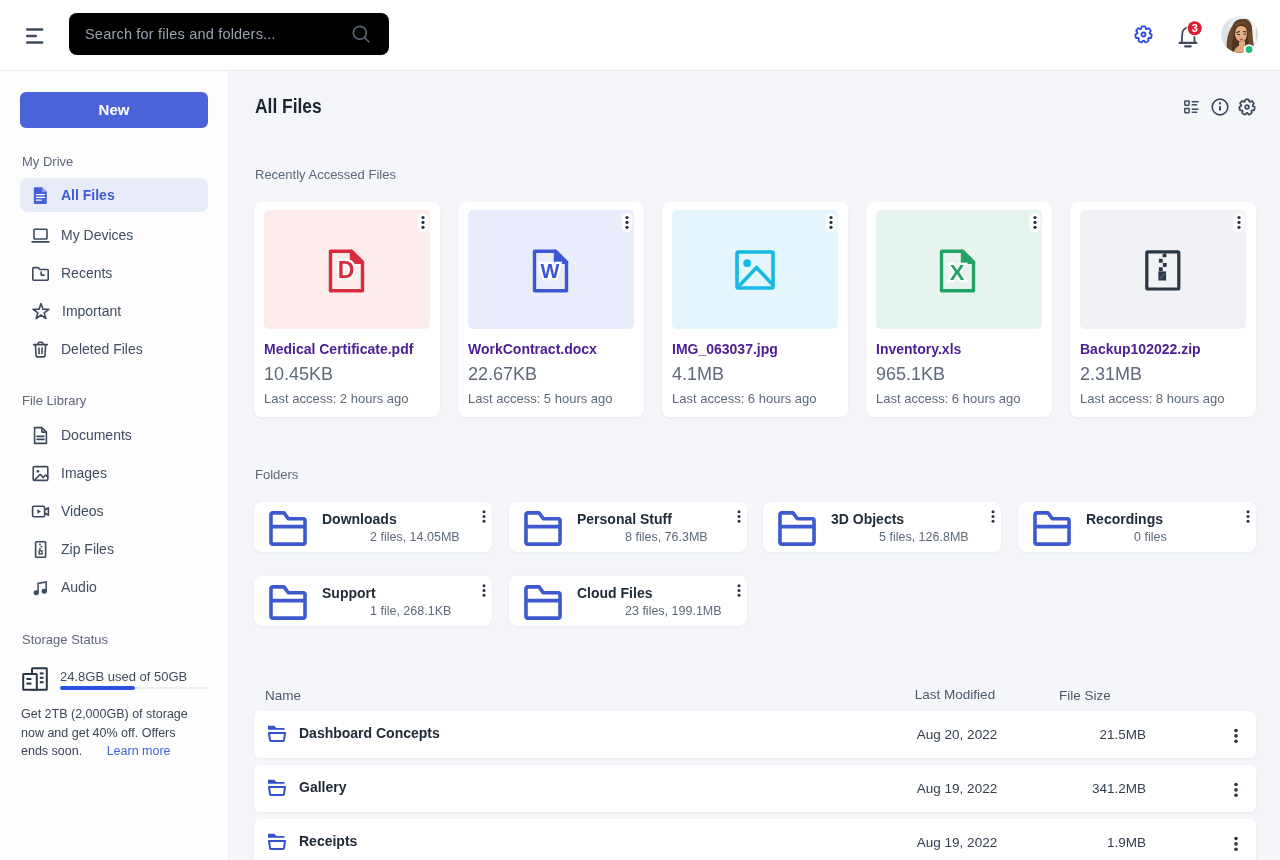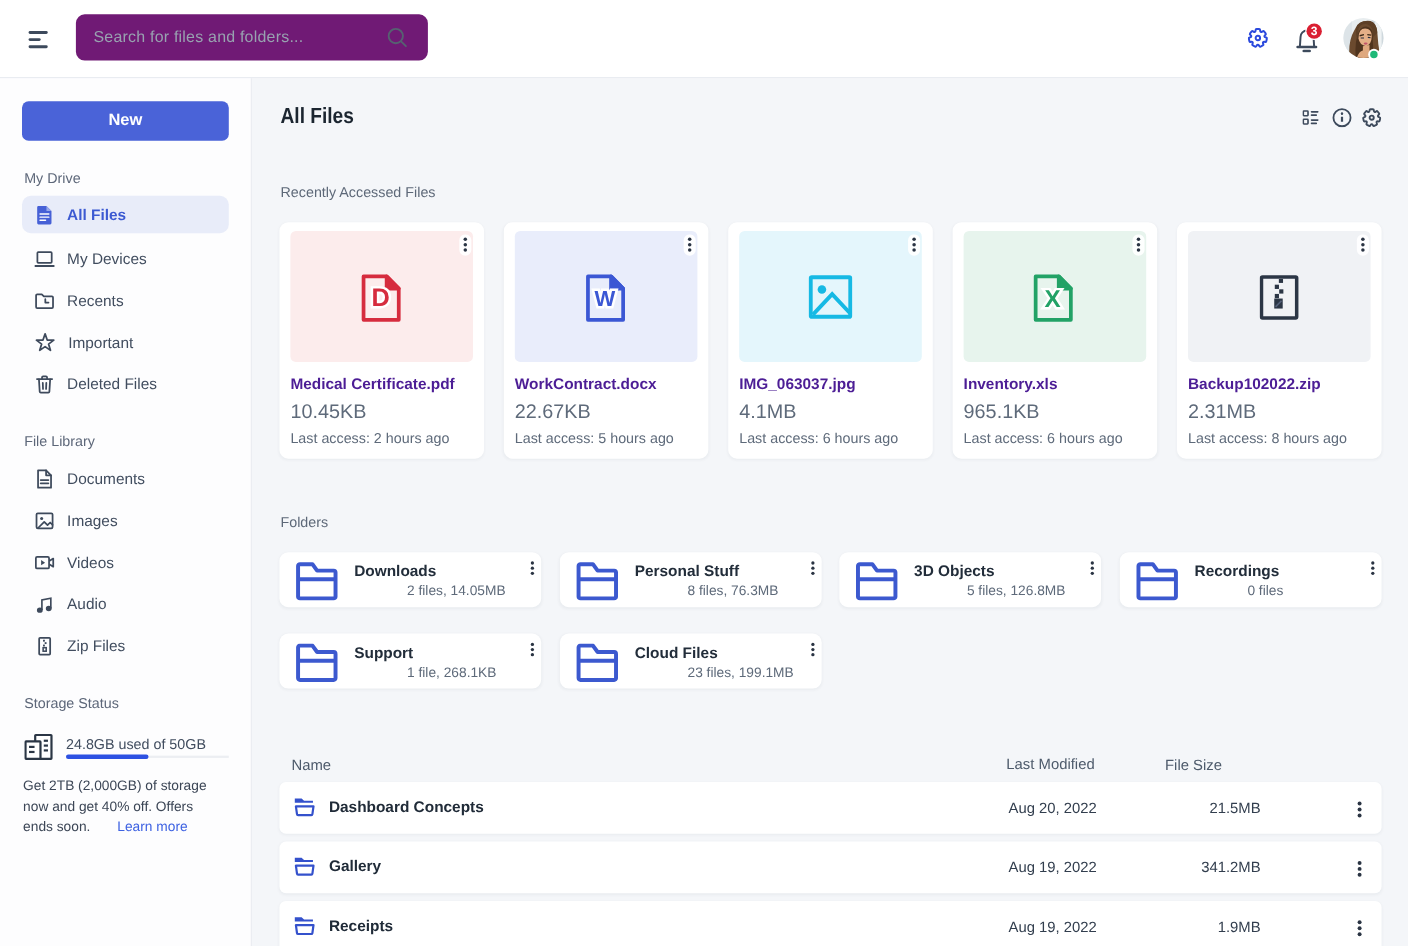--- a/index.html
+++ b/index.html
@@ -1,19 +1,19 @@
 <!DOCTYPE html>
 <html><head>
 <meta charset="utf-8">
 <style>
 * { margin:0; padding:0; box-sizing:border-box; }
 html,body { width:1280px; height:860px; overflow:hidden; }
 body { font-family:"Liberation Sans", sans-serif; background:#f4f6f9; position:relative; }
 .topbar { position:absolute; left:0; top:0; width:1280px; height:71px; background:#fff; border-bottom:1px solid #e9ecf1; z-index:5; }
-.search { position:absolute; left:69px; top:13px; width:320px; height:42px; background:#701a75; border-radius:8px; }
+.search { position:absolute; left:69px; top:13px; width:320px; height:42px; background:#000000; border-radius:8px; }
 .search .ph { position:absolute; left:16px; top:13px; font-size:14.5px; color:#98a2b0; letter-spacing:.2px; }
 .icon { position:absolute; }
 .sidebar { position:absolute; left:0; top:71px; width:229px; height:789px; background:#fdfdfe; border-right:1px solid #e9ecf1; z-index:4; }
 .newbtn { position:absolute; left:20px; top:21px; width:188px; height:36px; background:#4a63d8; border-radius:6px; color:#fff; font-size:15px; font-weight:700; text-align:center; line-height:35px; }
 .slabel { position:absolute; left:22px; color:#5d6779; font-size:13px; }
 .nav { position:absolute; left:20px; width:188px; }
 .nav .it { height:34px; margin-bottom:4px; display:flex; align-items:center; border-radius:8px; color:#414d5f; font-size:14px; }
 .nav .it svg { margin-left:11px; margin-right:11px; flex:none; }
 .nav .it.active { background:#e8ecf9; color:#3c5ad2; font-weight:700; }
 .stg-txt { position:absolute; left:60px; top:598px; font-size:13px; color:#414d5f; }
@@ -148,35 +148,35 @@
         <circle cx="6.9" cy="7.3" r="1.4" fill="#3e4a5c" stroke="none"></circle>
         <path d="M3.6,16 l5.6,-5.6 3,3 2.4,-2.4 2.2,2.2"></path>
       </svg>Images</div>
     <div class="it">
       <svg width="19" height="19" viewBox="0 0 19 19" fill="none" stroke="#3e4a5c" stroke-width="1.6" stroke-linejoin="round">
         <rect x="1.6" y="4.2" width="12" height="10.6" rx="1.2"></rect>
         <path d="M6.4,7.2 l3.6,2.3 -3.6,2.3 Z" fill="#3e4a5c" stroke="none"></path>
         <path d="M13.8,8 l3.6,-2.2 v7.4 L13.8,11"></path>
       </svg>Videos</div>
     <div class="it">
-      <svg width="19" height="19" viewBox="0 0 19 19" fill="none" stroke="#3e4a5c" stroke-width="1.5">
-        <path d="M7.1,14.6 V5.4 L15.2,3.9 V13.1"></path>
-        <ellipse cx="5.2" cy="14.7" rx="1.9" ry="1.7" fill="#3e4a5c" stroke-none=""></ellipse>
-        <ellipse cx="13.3" cy="13.2" rx="1.9" ry="1.7" fill="#3e4a5c" stroke-none=""></ellipse>
-      </svg>Audio</div>
-    <div class="it">
       <svg width="19" height="19" viewBox="0 0 19 19" fill="none" stroke="#3e4a5c" stroke-width="1.6">
         <rect x="4.6" y="1.8" width="10" height="15.4" rx="0.8"></rect>
         <g fill="#3e4a5c" stroke="none">
           <rect x="8.1" y="3.6" width="1.7" height="1.7"></rect>
           <rect x="9.6" y="5.8" width="1.7" height="1.7"></rect>
           <rect x="8.1" y="8" width="1.7" height="1.7"></rect>
         </g>
         <rect x="8.2" y="10.8" width="2.8" height="3.2" stroke-width="1.4"></rect>
       </svg>Zip Files</div>
+    <div class="it">
+      <svg width="19" height="19" viewBox="0 0 19 19" fill="none" stroke="#3e4a5c" stroke-width="1.5">
+        <path d="M7.1,14.6 V5.4 L15.2,3.9 V13.1"></path>
+        <ellipse cx="5.2" cy="14.7" rx="1.9" ry="1.7" fill="#3e4a5c" stroke-none=""></ellipse>
+        <ellipse cx="13.3" cy="13.2" rx="1.9" ry="1.7" fill="#3e4a5c" stroke-none=""></ellipse>
+      </svg>Audio</div>
   </div>
   <div class="slabel" style="top:561px">Storage Status</div>
   <svg class="icon" style="left:22px;top:596px" width="27" height="25" viewBox="0 0 27 25">
     <g fill="#fff" stroke="#2b3645" stroke-width="2">
       <rect x="10" y="1.2" width="14.8" height="21.6" rx="0.5"></rect>
       <rect x="1.2" y="7" width="13.6" height="15.8" rx="0.5"></rect>
     </g>
     <g fill="#2b3645">
       <rect x="17.8" y="5.4" width="3.8" height="2"></rect>
       <rect x="17.8" y="9.8" width="3.8" height="2"></rect>

